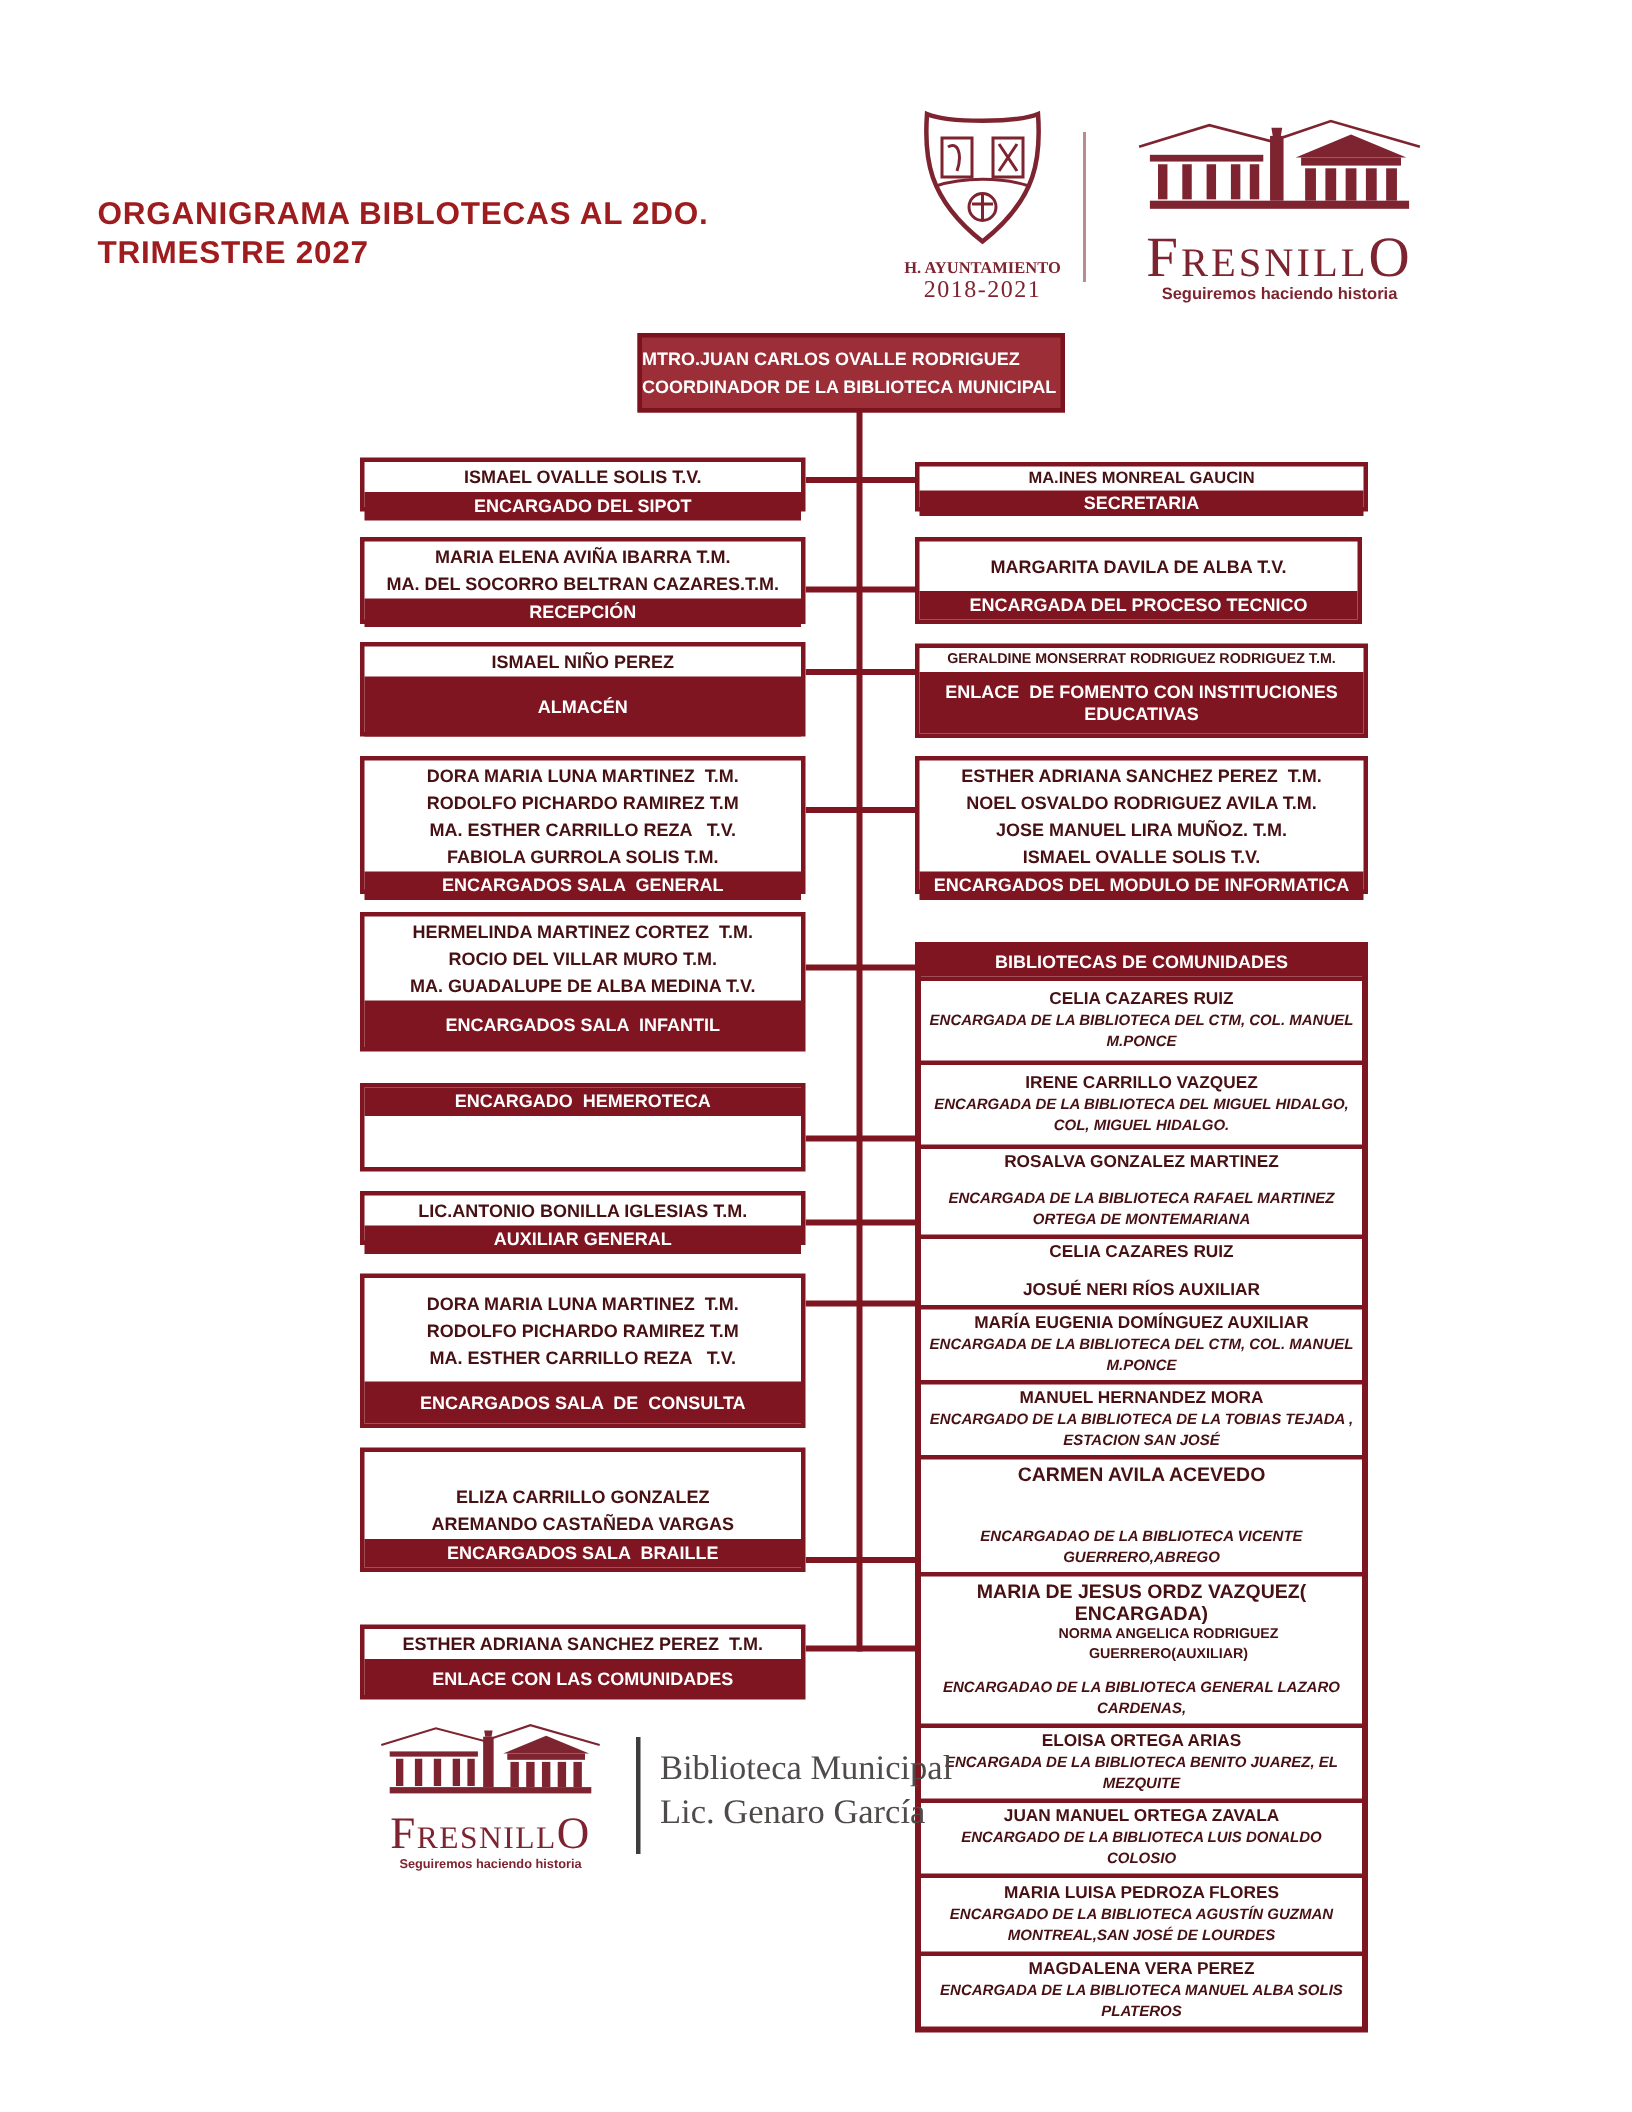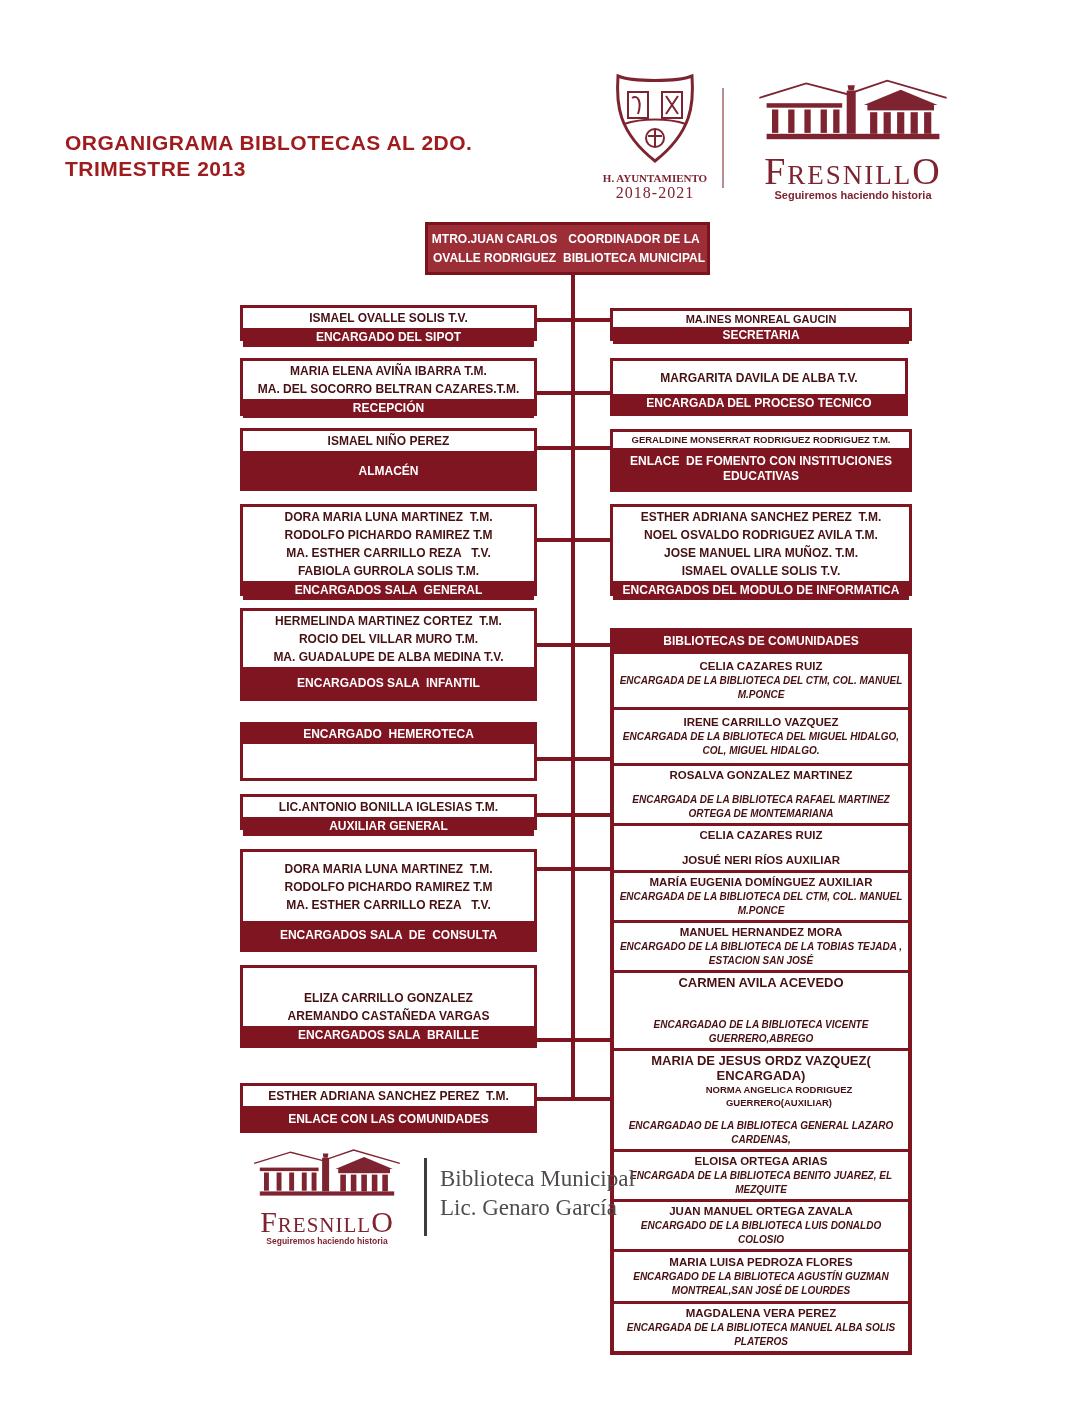--- a/index.html
+++ b/index.html
@@ -34,21 +34,21 @@
   .fres-word-footer{font-family:"Liberation Serif",serif;font-variant:small-caps;
     font-size:30px;line-height:27px;letter-spacing:1px;color:var(--logo-maroon);}
   .fres-tag-footer{font-size:8.5px;font-weight:bold;margin-top:1px;}
   .footer-divider{position:absolute;left:424px;top:1158px;width:3px;height:78px;background:#3d3d3d;}
   .footer-library{position:absolute;left:440px;top:1164px;font-family:"Liberation Serif",serif;
     font-size:23px;line-height:29px;color:var(--gray-serif);}
 
   
   .rootbox{position:absolute;left:425px;top:222px;width:285px;height:53px;
     background:var(--maroon-fill);border:3px solid var(--maroon-border);
-    display:flex;flex-direction:row;justify-content:center;align-items:center;}
+    display:flex;flex-direction:column;justify-content:center;align-items:flex-start;}
   .rootbox .rline{color:#fff;font-weight:bold;font-size:12px;line-height:19px;text-align:center;}
 
   .obox{position:absolute;border:3px solid var(--maroon);background:#fff;
     display:flex;flex-direction:column;}
   .obox .names{flex:1;display:flex;flex-direction:column;justify-content:center;align-items:center;padding:1px 2px;}
   .obox .nline{color:var(--ink);font-weight:bold;font-size:12px;line-height:18px;text-align:center;white-space:pre;}
   .obox .role{background:var(--maroon);color:#fff;font-weight:bold;font-size:12px;
     display:flex;justify-content:center;align-items:center;text-align:center;
     min-height:19px;line-height:15px;padding:1px 4px;white-space:pre-wrap;}
   .obox .names.spread{justify-content:flex-end;border-radius:21px;}
@@ -75,21 +75,21 @@
   svg .m{fill:var(--logo-maroon);}
   svg .s{stroke:var(--logo-maroon);fill:none;}
 </style>
 </head>
 <body>
 
 <div class="page">
 
   <div class="page-title">
     <div>ORGANIGRAMA BIBLOTECAS AL 2DO.</div>
-    <div>TRIMESTRE 2013</div>
+    <div>TRIMESTRE 2027</div>
   </div>
 
   <div class="crest-wrap">
     <span>
       <svg width="86" height="96" viewBox="0 0 86 96">
         <path class="s" stroke-width="3" d="M6 6 C20 12 66 12 80 6 C82 34 80 62 43 91 C6 62 4 34 6 6 Z"></path>
         <rect class="s" stroke-width="2" x="16" y="22" width="20" height="26"></rect>
         <rect class="s" stroke-width="2" x="50" y="22" width="20" height="26"></rect>
         <path class="s" stroke-width="2" d="M20 28 C26 24 30 32 26 44 M54 26 L66 44 M66 26 L54 44"></path>
         <path class="s" stroke-width="2" d="M12 54 C30 48 56 48 74 54"></path>

